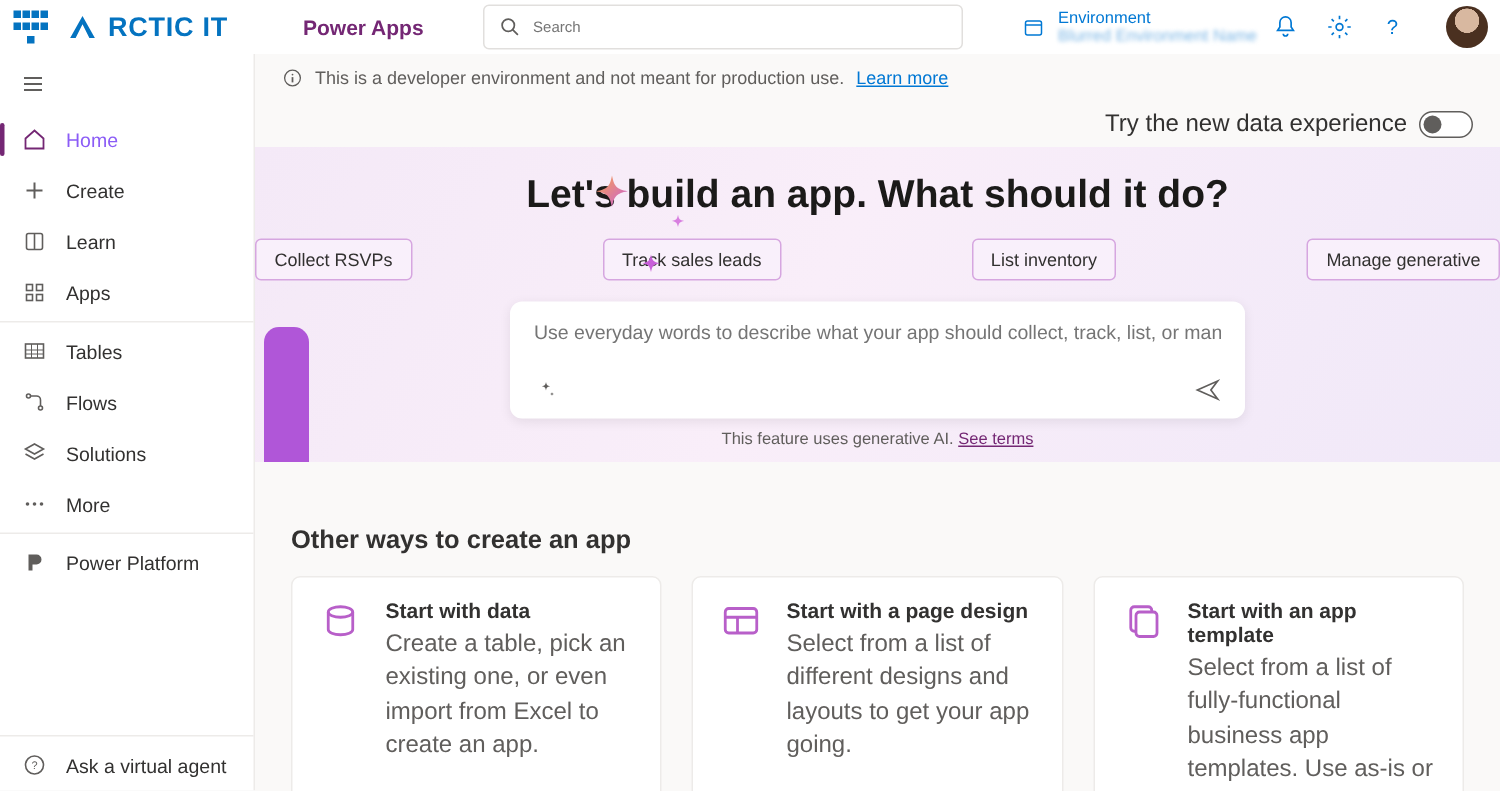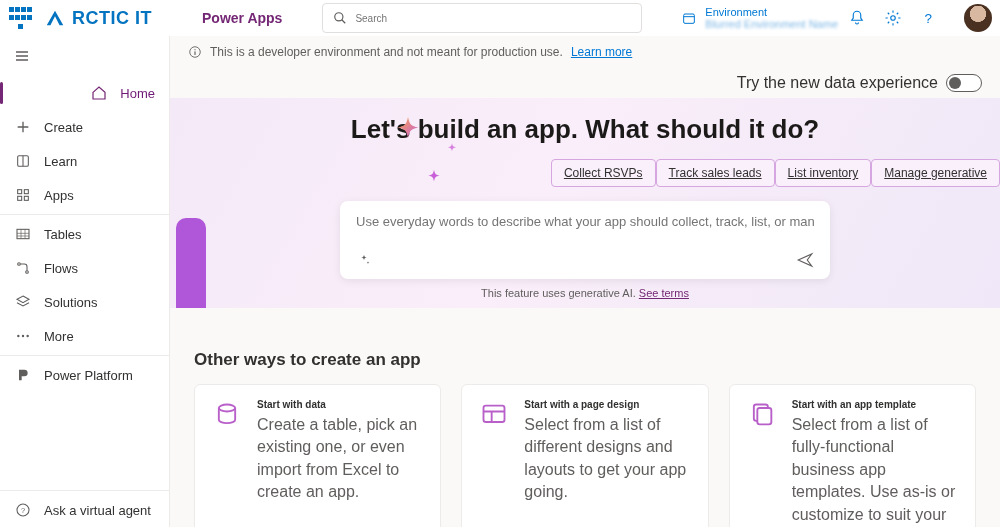--- a/index.html
+++ b/index.html
@@ -20,53 +20,53 @@
   .env-block .env-name { display:block; color:#7fb8e6; font-size:11px; filter: blur(1.5px); }
   .header-icons { display:flex; align-items:center; gap:18px; }
   .header-icon { width:18px; height:18px; color:#0078d4; cursor:pointer; display:flex; align-items:center; justify-content:center; }
   .avatar { width:28px; height:28px; border-radius:50%; background: radial-gradient(circle at 50% 35%, #d8b8a0 0 35%, #4a3020 36% 100%); margin-left:8px; cursor:pointer; }
 
   
   .body { display:flex; height: calc(527px - 36px); }
   .sidebar { width: 170px; background:#fff; border-right:1px solid #edebe9; display:flex; flex-direction:column; }
   .hamburger { height:40px; display:flex; align-items:center; padding:0 14px; color:#605e5c; cursor:pointer; }
   .nav-item { height:34px; display:flex; align-items:center; gap:12px; padding:0 14px; color:#323130; cursor:pointer; font-size:13px; position:relative; }
-  .nav-item.active { color:#701a75;justify-content:flex-end; }
+  .nav-item.active { color:#8b5cf6; }
   .nav-item.active::before { content:""; position:absolute; left:0; top:6px; bottom:6px; width:3px; background:#742774; border-radius:2px; }
   .nav-item .ic { width:18px; height:18px; display:flex; align-items:center; justify-content:center; color:#605e5c; }
   .nav-item.active .ic { color:#742774; }
   .nav-sep { height:1px; background:#edebe9; margin:2px 0; }
   .sidebar-footer { margin-top:auto; }
 
   
   .main { flex:1; overflow:auto; background:#faf9f8; }
   .notice { height:32px; display:flex; align-items:center; gap:8px; padding:0 18px; font-size:12px; color:#605e5c; background:#faf9f8; }
   .notice a { color:#0078d4; text-decoration:underline; }
   .toggle-row { display:flex; justify-content:flex-end; align-items:center; padding:6px 18px 0 18px; font-size:16px; gap:8px; color:#323130; }
   .toggle { width:36px; height:18px; border-radius:9px; border:1px solid #605e5c; position:relative; background:#fff; cursor:pointer; }
   .toggle::after { content:""; position:absolute; width:12px; height:12px; border-radius:50%; background:#605e5c; top:2px; left:2px; }
 
   .hero { margin:6px 0 0 0; height:210px; background: linear-gradient(120deg, #f4e9f7 0%, #f9eef9 45%, #f0e8f8 100%); position:relative; overflow:hidden; padding-top:16px; }
   .hero-blob { position:absolute; left:6px; top:120px; width:30px; height:120px; background:#b056d8; border-radius:10px 10px 0 0; }
   .hero-star { position:absolute; }
   .hero h1 { text-align:center; font-size:26px; font-weight:700; color:#1b1a19; }
-  .pills { display:flex; justify-content:flex-end; margin-top:14px;text-decoration:underline; }
+  .pills { display:flex; gap:10px; justify-content:space-between; margin-top:14px; }
   .pill { border:1px solid #d6a6e0; background:#fff0; color:#323130; font-size:12px; padding:6px 12px; border-radius:4px; cursor:pointer; background:#f9f0fb; }
   .prompt-box { width:490px; background:#fff; border-radius:8px; margin:14px auto 0 auto; box-shadow:0 2px 8px rgba(0,0,0,0.08); padding:12px 16px 10px 16px; }
   .prompt-box input { width:100%; border:none; outline:none; font-size:13px; color:#605e5c; background:transparent; }
   .prompt-actions { display:flex; justify-content:space-between; align-items:center; margin-top:22px; color:#605e5c; }
   .ai-note { text-align:center; font-size:11px; color:#605e5c; margin-top:8px; }
   .ai-note a { color:#742774; text-decoration:underline; }
 
   .section { padding:18px 24px 0 24px; }
   .section h2 { font-size:17px; font-weight:700; margin-bottom:14px;margin-top:24px; }
   .cards { display:flex; gap:20px; }
   .card { flex:1; background:#fff; border:1px solid #edebe9; border-radius:6px; padding:14px 16px; display:flex; gap:14px; cursor:pointer; }
   .card-icon { width:32px; height:32px; flex-shrink:0; display:flex; align-items:center; justify-content:center; }
-  .card h3 { font-size:10px; font-weight:600; margin-bottom:4px; }
+  .card h3 { font-size:14px; font-weight:600; margin-bottom:4px; }
   .card p { font-size:16px; color:#605e5c; line-height:1.4; }
 
   .apps-head { display:flex; justify-content:space-between; align-items:center; padding:24px 24px 4px 24px; }
   .apps-head h2 { font-size:17px; font-weight:600; }
   .view-icons { display:flex; gap:10px; color:#742774; }
 
   svg { display:block; }
 </style>
 </head>
 <body>

